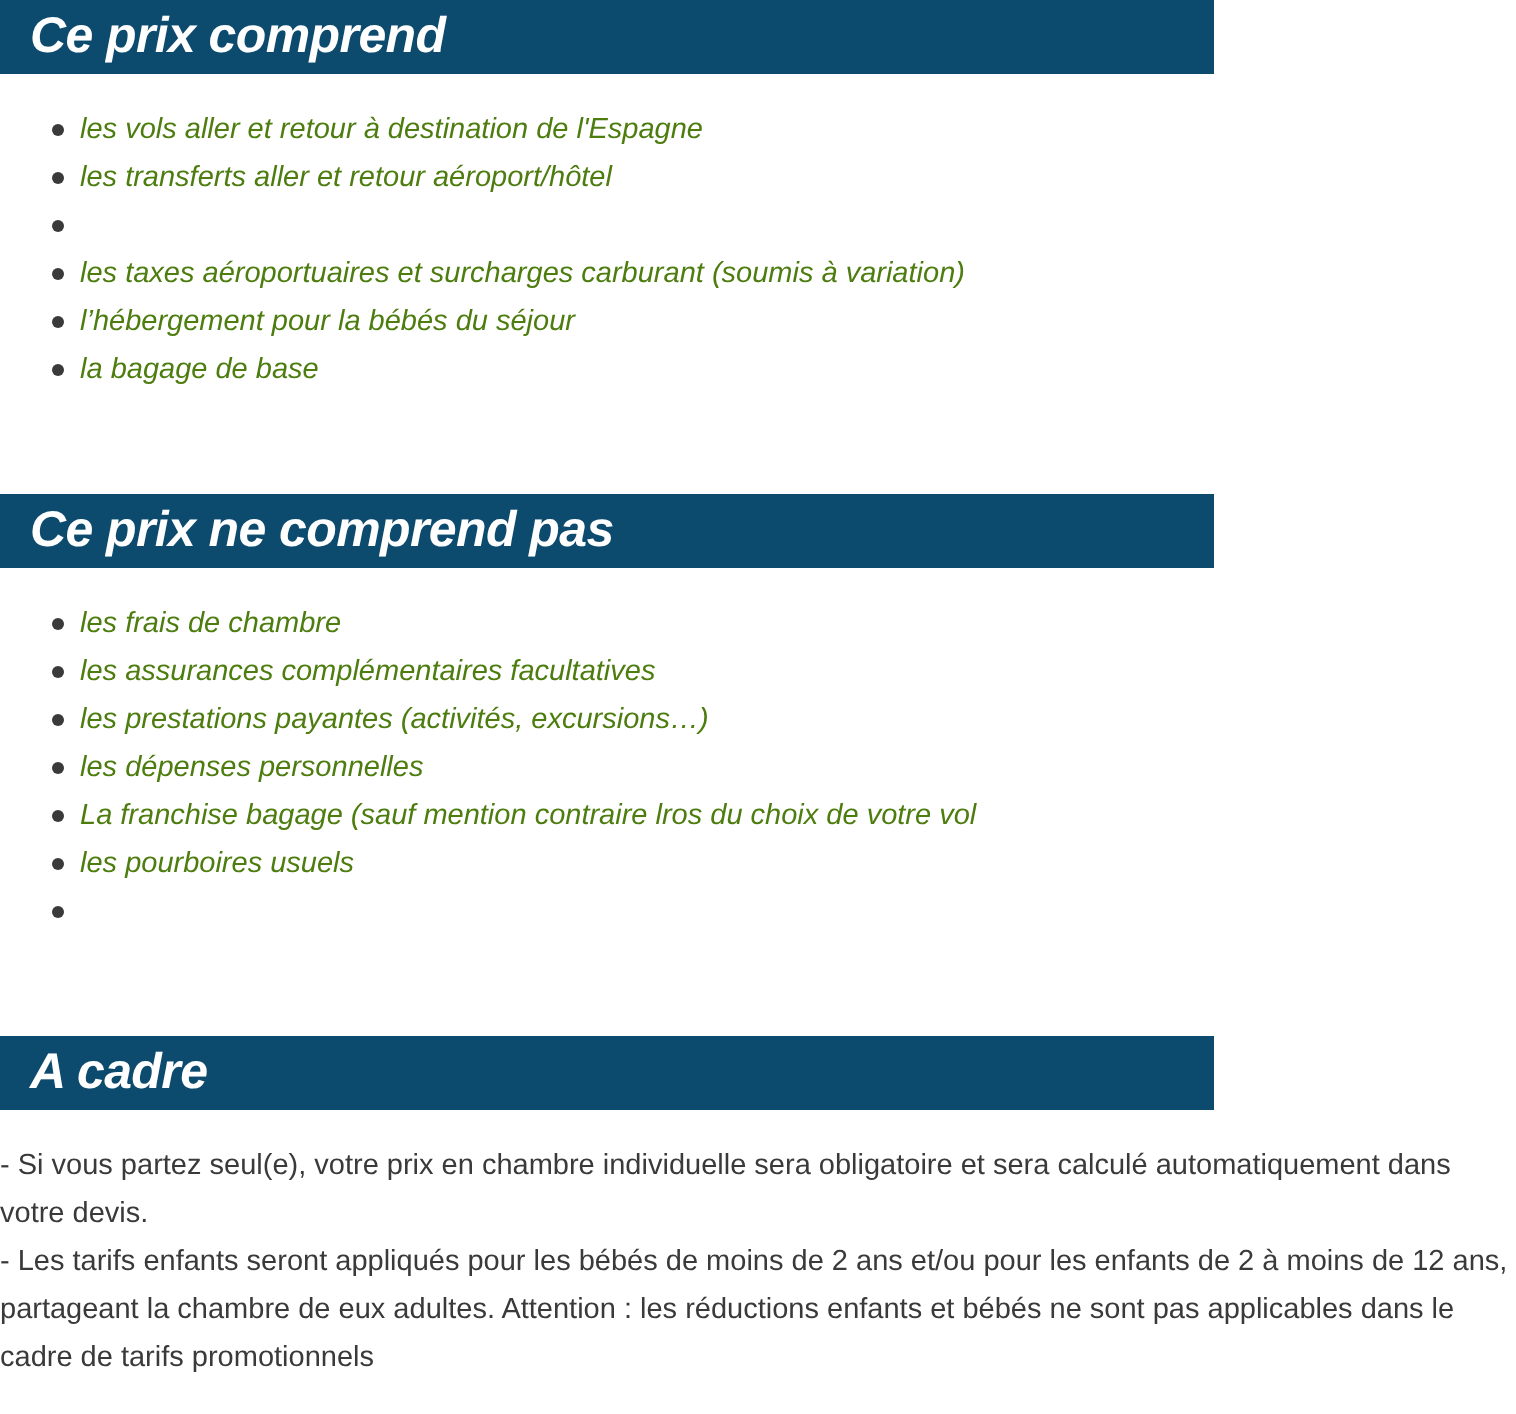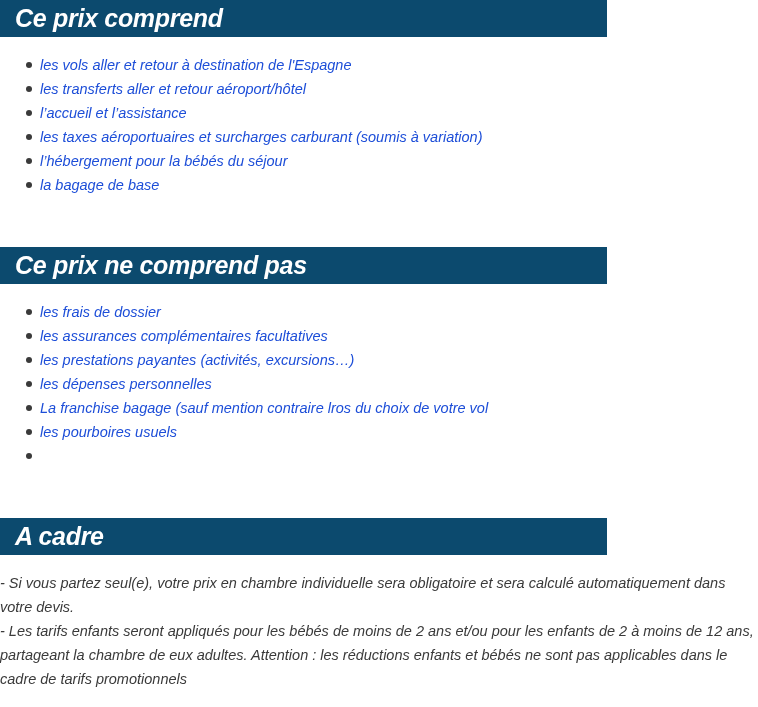--- a/index.html
+++ b/index.html
@@ -5,47 +5,47 @@
   html, body { margin: 0; padding: 0; background: #ffffff; }
   body { width: 758px; height: 707px; overflow: hidden; position: relative;
          font-family: "Liberation Sans", "DejaVu Sans", sans-serif; color: #3a3a3a; }
   .section-header { position: absolute; left: 0; width: 607px; height: 37px;
          background: #0c4a6e; }
   .section-header h2 { margin: 0; padding-left: 15px; line-height: 37px;
          font-size: 25px; font-style: italic; font-weight: bold; color: #ffffff;
          letter-spacing: -0.3px; }
   ul.items { position: absolute; left: 0; margin: 0; padding: 0; list-style: none; }
   ul.items li { position: relative; padding-left: 40px; height: 24px; line-height: 24px;
-         font-size: 14.5px; font-style: italic; color: #1d4ed8; white-space: nowrap; }
+         font-size: 14.5px; font-style: italic; color: #4d7c0f; white-space: nowrap; }
   ul.items li .bullet { position: absolute; left: 26px; top: 9px; width: 6px; height: 6px;
          border-radius: 50%; background: #3a3a3a; }
   .notes { position: absolute; left: 0; top: 571px; width: 758px; margin: 0;
-         font-size: 14.5px; font-style: italic; line-height: 24px; color: #3a3a3a; }
+         font-size: 14.5px; line-height: 24px; color: #3a3a3a; }
   .notes p { margin: 0; }
 </style>
 </head>
 <body>
 
 <div class="section-header" style="top:0;">
   <h2>Ce prix comprend</h2>
 </div>
 <ul class="items" style="top:53px;">
   <li><span class="bullet"></span><span>les vols aller et retour à destination de l'Espagne</span></li>
   <li><span class="bullet"></span><span>les transferts aller et retour aéroport/hôtel</span></li>
-  <li><span class="bullet"></span><span>l’accueil et l’assistance</span></li>
+  <li><span class="bullet"></span></li>
   <li><span class="bullet"></span><span>les taxes aéroportuaires et surcharges carburant (soumis à variation)</span></li>
   <li><span class="bullet"></span><span>l’hébergement pour la bébés du séjour</span></li>
   <li><span class="bullet"></span><span>la bagage de base</span></li>
 </ul>
 
 <div class="section-header" style="top:247px;">
   <h2>Ce prix ne comprend pas</h2>
 </div>
 <ul class="items" style="top:300px;">
-  <li><span class="bullet"></span><span>les frais de dossier</span></li>
+  <li><span class="bullet"></span><span>les frais de chambre</span></li>
   <li><span class="bullet"></span><span>les assurances complémentaires facultatives</span></li>
   <li><span class="bullet"></span><span>les prestations payantes (activités, excursions…)</span></li>
   <li><span class="bullet"></span><span>les dépenses personnelles</span></li>
   <li><span class="bullet"></span><span>La franchise bagage (sauf mention contraire lros du choix de votre vol</span></li>
   <li><span class="bullet"></span><span>les pourboires usuels</span></li>
   <li><span class="bullet"></span></li>
 </ul>
 
 <div class="section-header" style="top:518px;">
   <h2>A cadre</h2>

